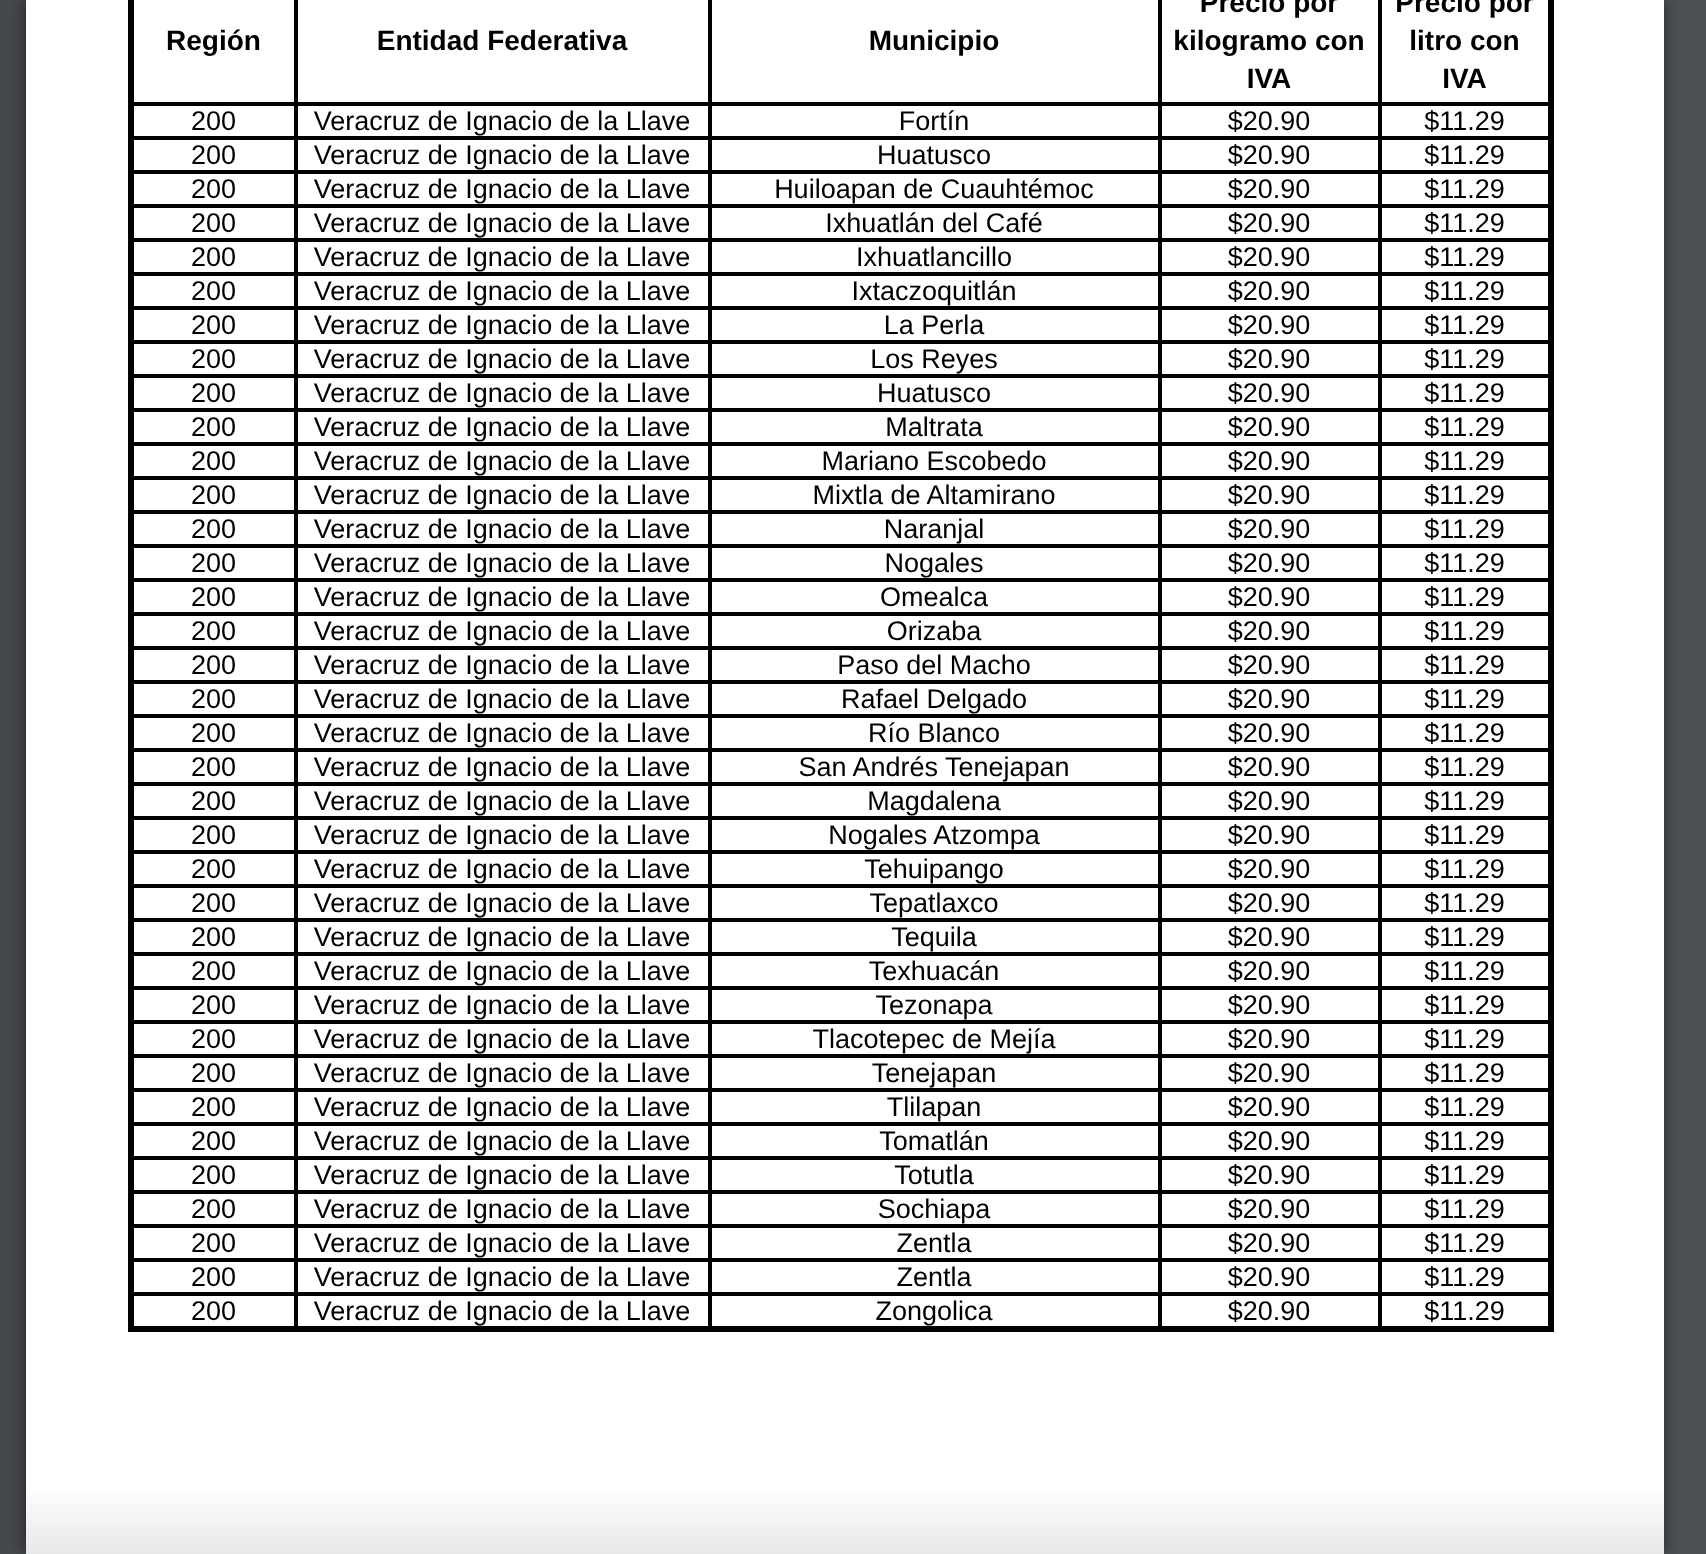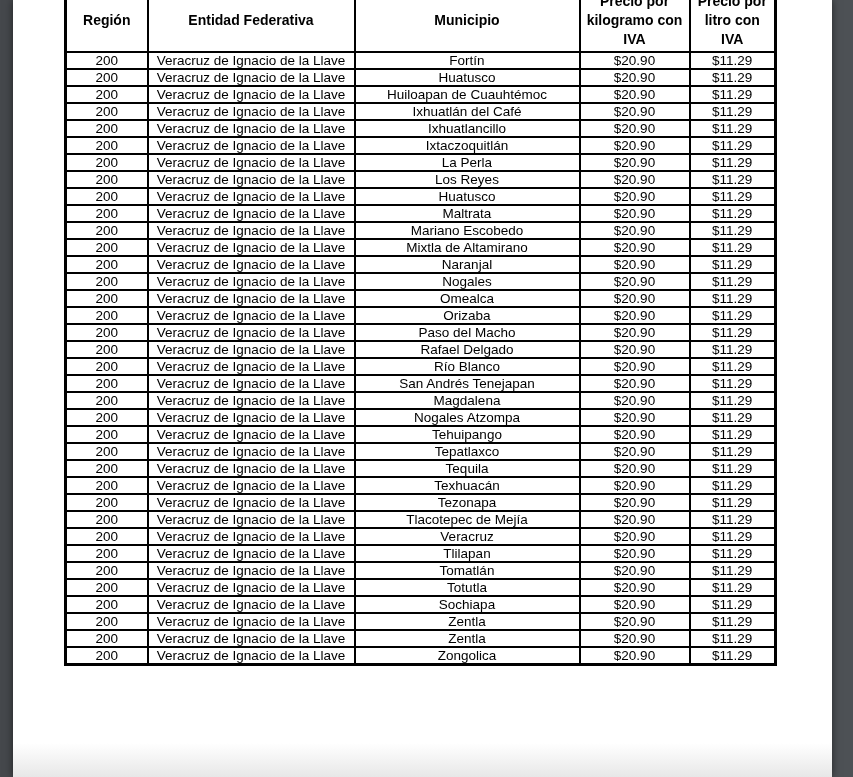--- a/index.html
+++ b/index.html
@@ -286,21 +286,21 @@
           <tr>
             <td>200</td>
             <td>Veracruz de Ignacio de la Llave</td>
             <td>Tlacotepec de Mejía</td>
             <td>$20.90</td>
             <td>$11.29</td>
           </tr>
           <tr>
             <td>200</td>
             <td>Veracruz de Ignacio de la Llave</td>
-            <td>Veracruz</td>
+            <td>Tenejapan</td>
             <td>$20.90</td>
             <td>$11.29</td>
           </tr>
           <tr>
             <td>200</td>
             <td>Veracruz de Ignacio de la Llave</td>
             <td>Tlilapan</td>
             <td>$20.90</td>
             <td>$11.29</td>
           </tr>

